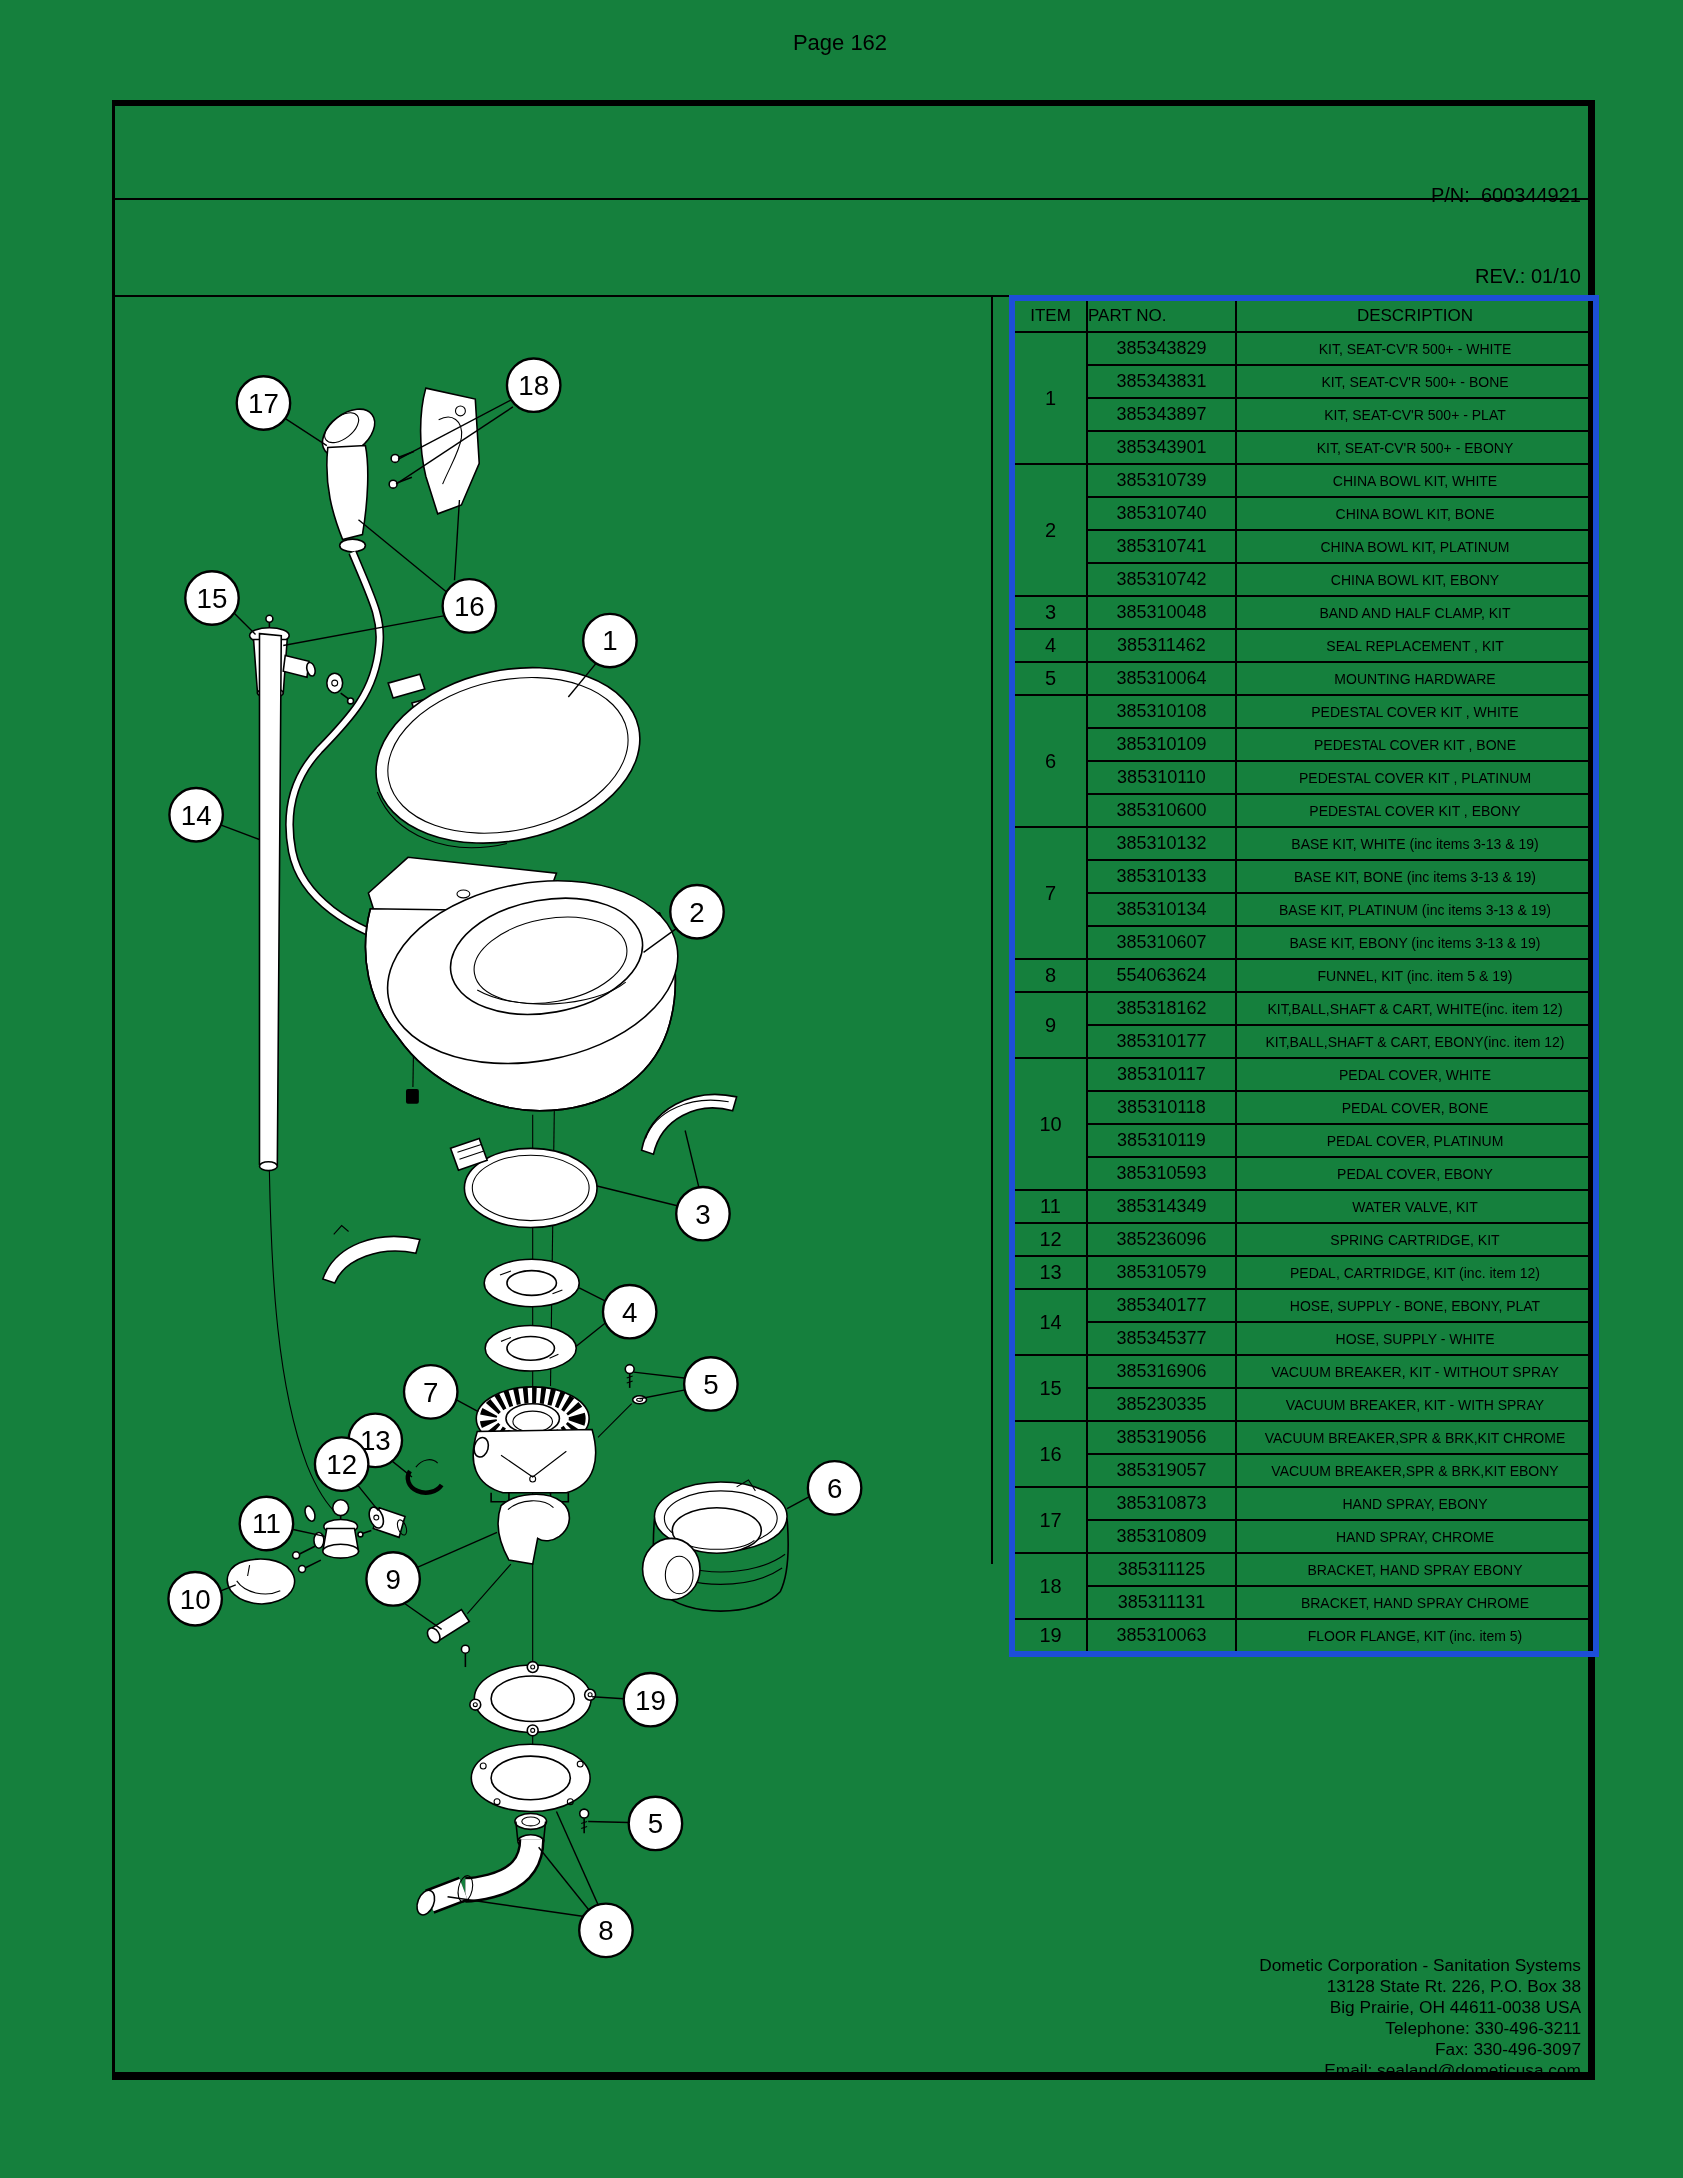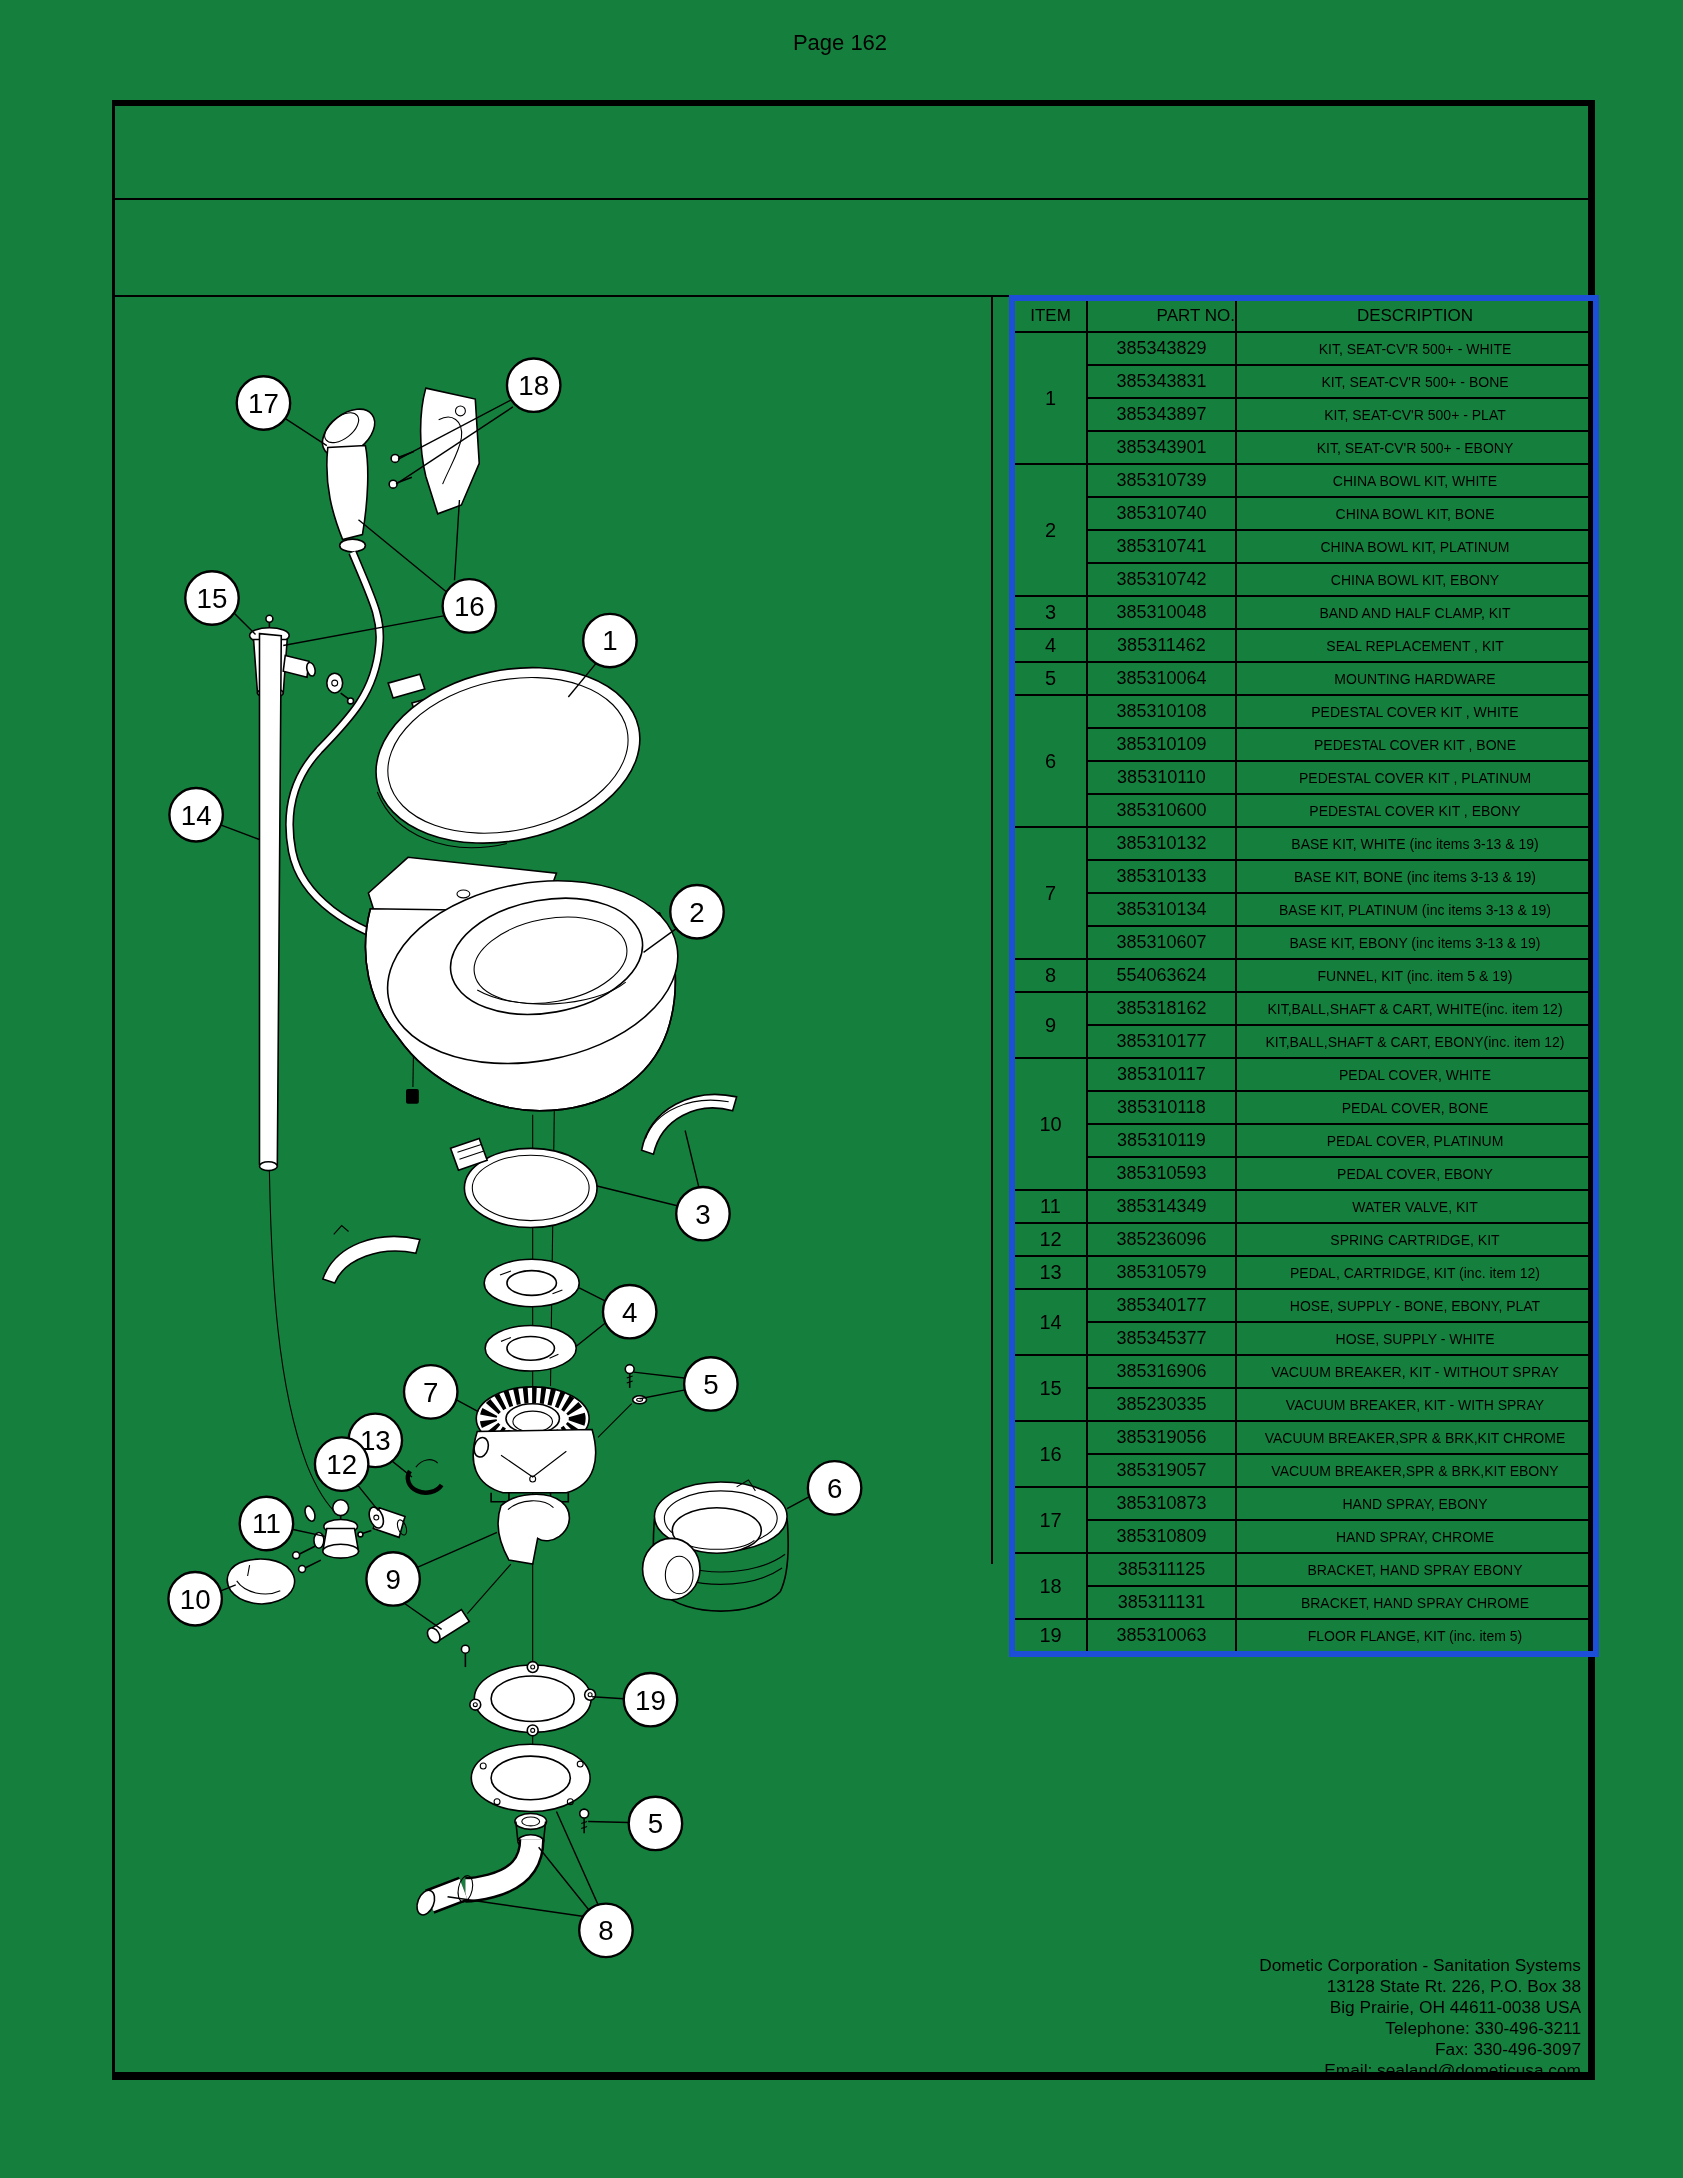--- a/index.html
+++ b/index.html
@@ -16,21 +16,21 @@
             font-size:20px;line-height:27px;white-space:pre;}
   .doc-title{position:absolute;left:172px;top:226px;font-size:44px;
              letter-spacing:1px;white-space:pre;}
   .tbl-divider{position:absolute;left:991px;top:295px;width:2px;height:1269px;background:#000;}
   table.parts{position:absolute;left:1009px;top:295px;border-collapse:collapse;
               border:6px solid #1d4ed8;table-layout:fixed;}
   table.parts th,table.parts td{border:2px solid #000;padding:0;overflow:hidden;
               white-space:nowrap;}
   table.parts th{font-weight:400;font-size:17px;height:30px;}
   th.h-item{width:71px;text-align:center;}
-  th.h-part{width:147px;text-align:right;}
+  th.h-part{width:147px;text-align:left;}
   th.h-desc{width:356px;text-align:center;padding-left:5px;}
   td.c-item{text-align:center;font-size:20px;}
   td.c-part{text-align:center;font-size:18px;height:31px;}
   td.c-desc{text-align:center;font-size:14px;padding-left:5px;}
   .footer{position:absolute;right:102px;top:1919px;text-align:right;
           font-size:17.3px;line-height:21px;margin-top:36px;}
   svg.diagram{position:absolute;left:112px;top:297px;}
   .ln{stroke:#000;stroke-width:1.6;fill:none;}
   .wh{stroke:#000;stroke-width:1.6;fill:#fff;}
   .thin{stroke:#000;stroke-width:1.1;fill:none;}
@@ -44,20 +44,24 @@
 
 <div class="sheet">
 
   <div class="page-num">Page 162</div>
 
   <div class="frame"></div>
   <div class="rule rule1"></div>
   <div class="rule rule2"></div>
   <div class="tbl-divider"></div>
 
+  <div class="pn-block">
+    <div>P/N:  600344921</div>
+    <div>REV.: 01/10</div>
+  </div>
 
 
   <svg class="diagram" width="879" height="1772" viewBox="113 300 888 1790">
 
     <g>
       <line class="thin" x1="538" y1="1126" x2="538" y2="1830"></line>
       <line class="thin" x1="560" y1="1110" x2="556" y2="1400"></line>
       <path class="thin" d="M272,1183 C274,1290 280,1400 310,1480 C322,1510 333,1523 342,1531"></path>
       <line class="thin" x1="419" y1="968" x2="417" y2="1098"></line>
       <line class="thin" x1="638" y1="1418" x2="604" y2="1452"></line>

